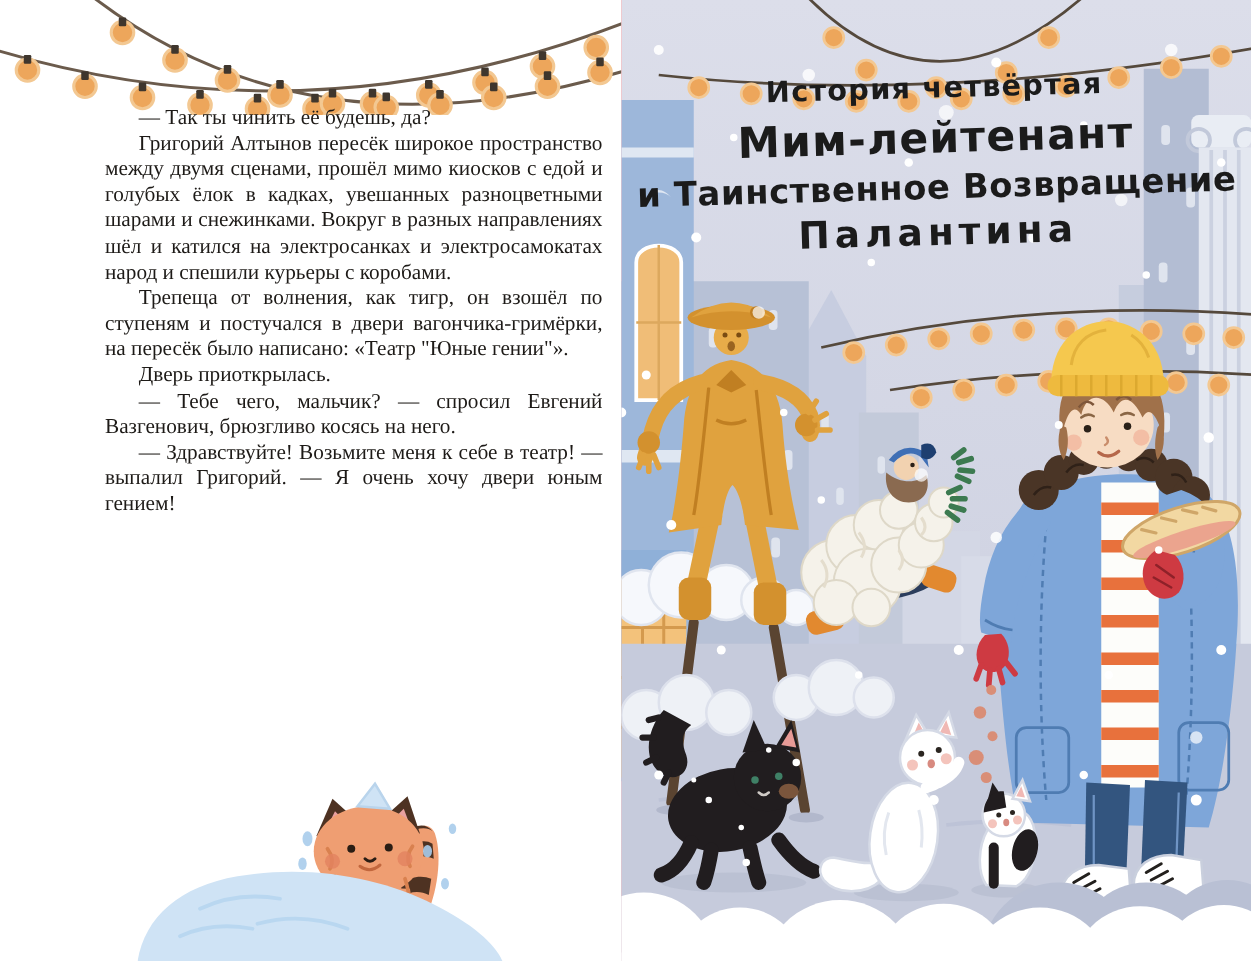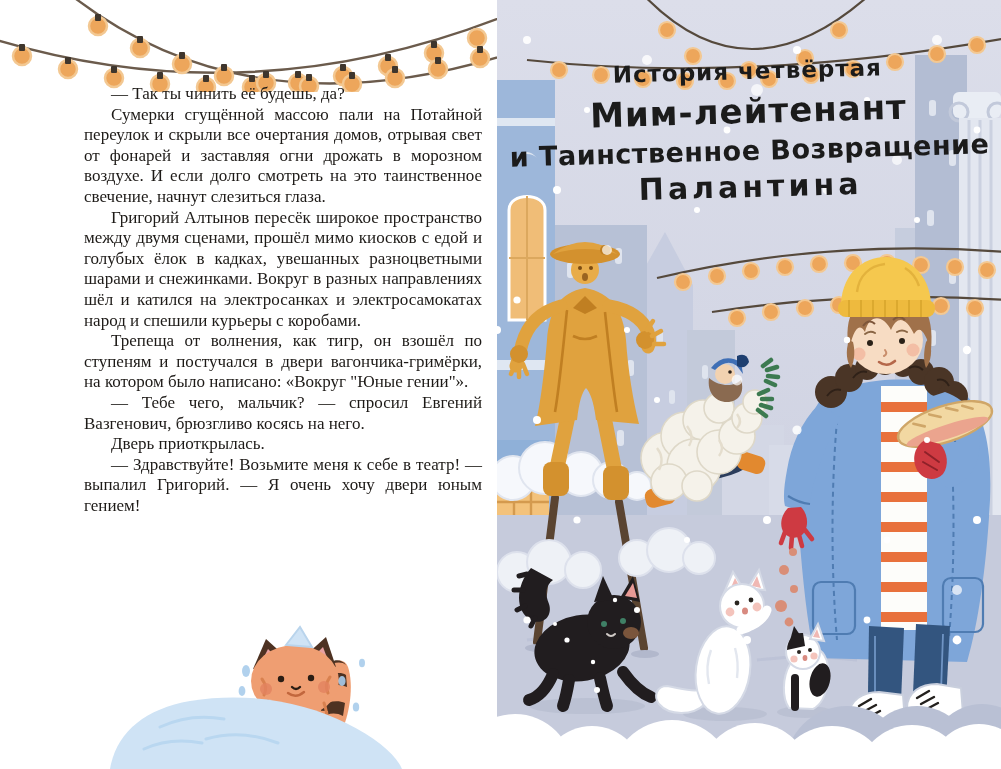--- a/index.html
+++ b/index.html
@@ -82,25 +82,24 @@
           <rect x="349" y="72" width="6" height="7" rx="1"></rect>
             <rect x="392" y="66" width="6" height="7" rx="1"></rect>
           <rect x="435" y="57" width="6" height="7" rx="1"></rect>
             <rect x="477" y="46" width="6" height="7" rx="1"></rect>
         </g>
       </g>
     </svg>
 
     <div class="text-block">
       <p>— Так ты чинить её будешь, да?</p>
-      <p>Сумерки сгущённой массою пали на Потайной переулок и скрыли все очертания домов, отрывая свет от фонарей и заставляя огни дрожать в морозном воздухе. И если долго смотреть на это таинственное свечение, начнут слезиться глаза.</p>
       <p>Григорий Алтынов пересёк широкое пространство между двумя сценами, прошёл мимо киосков с едой и голубых ёлок в кадках, увешанных разноцветными шарами и снежинками. Вокруг в разных направлениях шёл и катился на электросанках и электросамокатах народ и спешили курьеры с коробами.</p>
-      <p>Трепеща от волнения, как тигр, он взошёл по ступеням и постучался в двери вагончика-гримёрки, на котором было написано: «Вокруг "Юные гении"».</p>
+      <p>Трепеща от волнения, как тигр, он взошёл по ступеням и постучался в двери вагончика-гримёрки, на пересёк было написано: «Театр "Юные гении"».</p>
+      <p>Дверь приоткрылась.</p>
       <p>— Тебе чего, мальчик? — спросил Евгений Вазгенович, брюзгливо косясь на него.</p>
-      <p>Дверь приоткрылась.</p>
       <p>— Здравствуйте! Возьмите меня к себе в театр! — выпалил Григорий. — Я очень хочу двери юным гением!</p>
     </div>
 
     <svg class="cat-mound" viewBox="0 0 350 146">
 
       <g>
 
         <g>
           <path d="M212,110 C206,92 208,66 216,48 C222,36 234,34 238,44 C244,62 240,92 230,112 Z" fill="#ef9e72"></path>
           <path d="M214,58 C220,50 230,48 236,52 L237,64 C229,60 220,62 213,68 Z" fill="#4e3222"></path>

